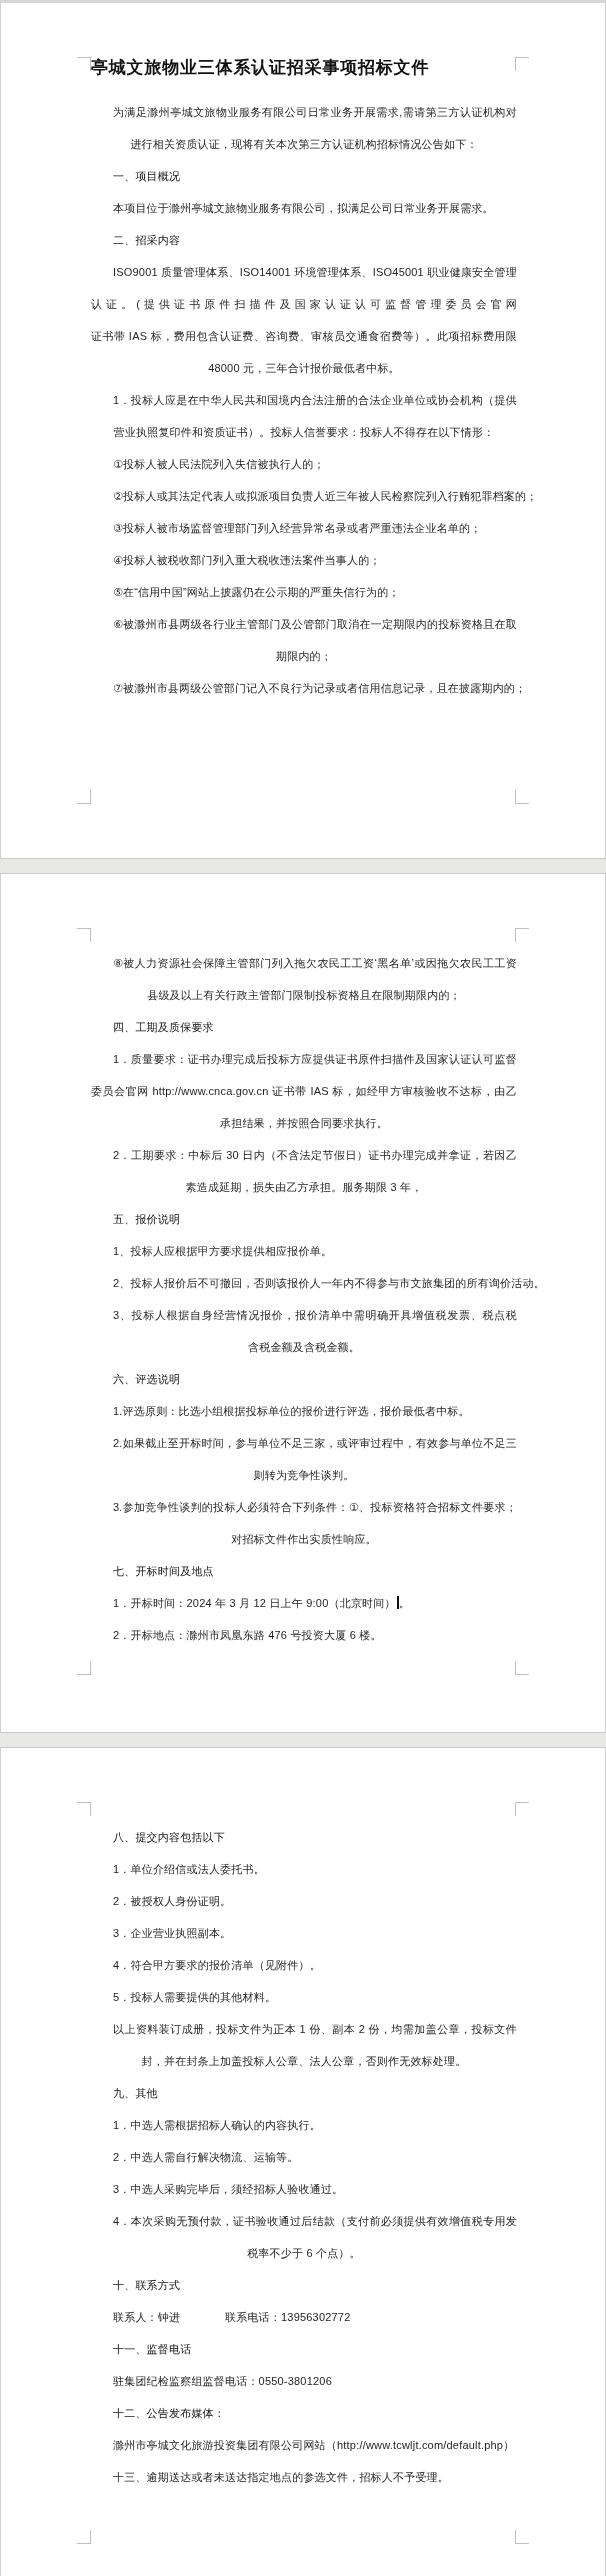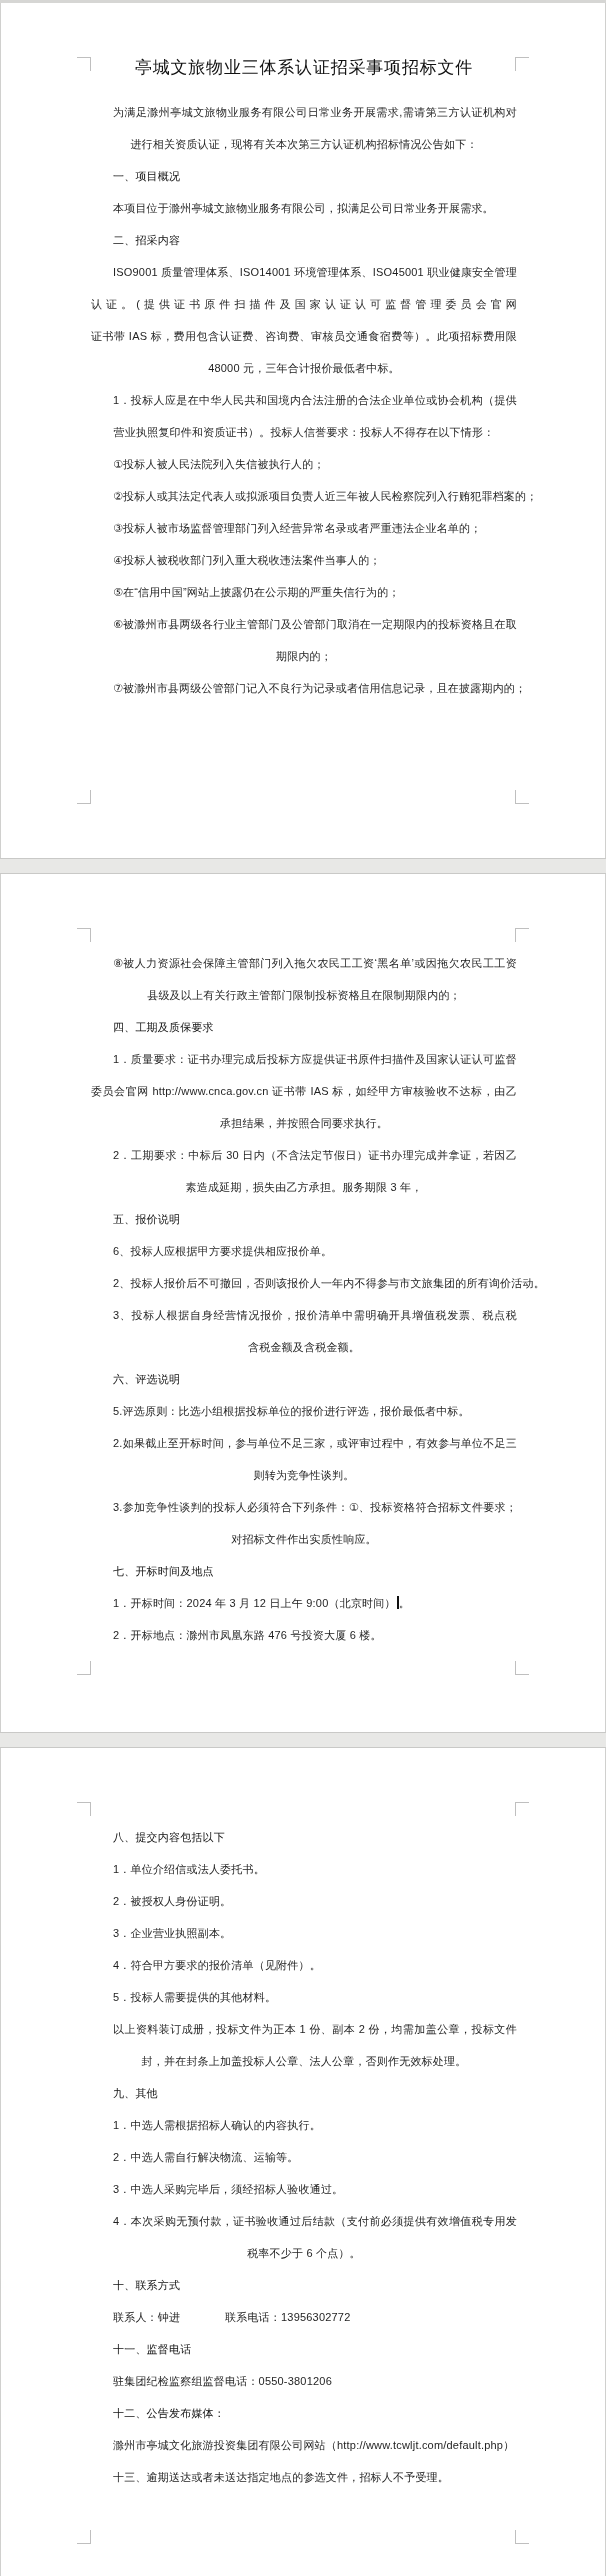--- a/index.html
+++ b/index.html
@@ -48,22 +48,21 @@
   .p2 .content,.p3 .content{padding-top:73px;}
   .line{
     height:32px;
     line-height:32px;
     font-size:11px;
     white-space:nowrap;
     letter-spacing:0.2px;
   }
   .line.title{
     height:38px;line-height:38px;
-    font-size:17px;font-weight:normal;
-    text-align:center;
+    font-size:17px;font-weight:bold;
     white-space:nowrap;
     margin-bottom:9.2px;
     letter-spacing:0.8px;
     color:#111;
   }
   .line.h{font-weight:normal;padding-left:22px;color:#111;}
   .line.i{padding-left:22px;}
   .line.c{padding-left:0;text-align:center;}
   .line.full{
     white-space:normal;
@@ -123,26 +122,26 @@
       <div class="content">
         <div class="line i full"><span>⑧被人力资源社会保障主管部门列入拖欠农民工工资‘黑名单’或因拖欠农民工工资被</span></div>
         <div class="line c"><span>县级及以上有关行政主管部门限制投标资格且在限制期限内的；</span></div>
         <div class="line h"><span>四、工期及质保要求</span></div>
         <div class="line i full"><span>1．质量要求：证书办理完成后投标方应提供证书原件扫描件及国家认证认可监督管理</span></div>
         <div class="line c full"><span>委员会官网 http://www.cnca.gov.cn 证书带 IAS 标，如经甲方审核验收不达标，由乙方</span></div>
         <div class="line c"><span>承担结果，并按照合同要求执行。</span></div>
         <div class="line i full"><span>2．工期要求：中标后 30 日内（不含法定节假日）证书办理完成并拿证，若因乙方因</span></div>
         <div class="line c"><span>素造成延期，损失由乙方承担。服务期限 3 年，</span></div>
         <div class="line h"><span>五、报价说明</span></div>
-        <div class="line i"><span>6、投标人应根据甲方要求提供相应报价单。</span></div>
+        <div class="line i"><span>1、投标人应根据甲方要求提供相应报价单。</span></div>
         <div class="line i"><span>2、投标人报价后不可撤回，否则该报价人一年内不得参与市文旅集团的所有询价活动。</span></div>
         <div class="line i full"><span>3、投标人根据自身经营情况报价，报价清单中需明确开具增值税发票、税点税金、不</span></div>
         <div class="line c"><span>含税金额及含税金额。</span></div>
         <div class="line h"><span>六、评选说明</span></div>
-        <div class="line i"><span>5.评选原则：比选小组根据投标单位的报价进行评选，报价最低者中标。</span></div>
+        <div class="line i"><span>1.评选原则：比选小组根据投标单位的报价进行评选，报价最低者中标。</span></div>
         <div class="line i full"><span>2.如果截止至开标时间，参与单位不足三家，或评审过程中，有效参与单位不足三家，</span></div>
         <div class="line c"><span>则转为竞争性谈判。</span></div>
         <div class="line i full"><span>3.参加竞争性谈判的投标人必须符合下列条件：①、投标资格符合招标文件要求；②、</span></div>
         <div class="line c"><span>对招标文件作出实质性响应。</span></div>
         <div class="line h"><span>七、开标时间及地点</span></div>
         <div class="line i"><span>1．开标时间：2024 年 3 月 12 日上午 9:00（北京时间）</span><span class="caret"></span><span>。</span></div>
         <div class="line i"><span>2．开标地点：滁州市凤凰东路 476 号投资大厦 6 楼。</span></div>
       </div>
     </div>
     <div class="gap"></div>

